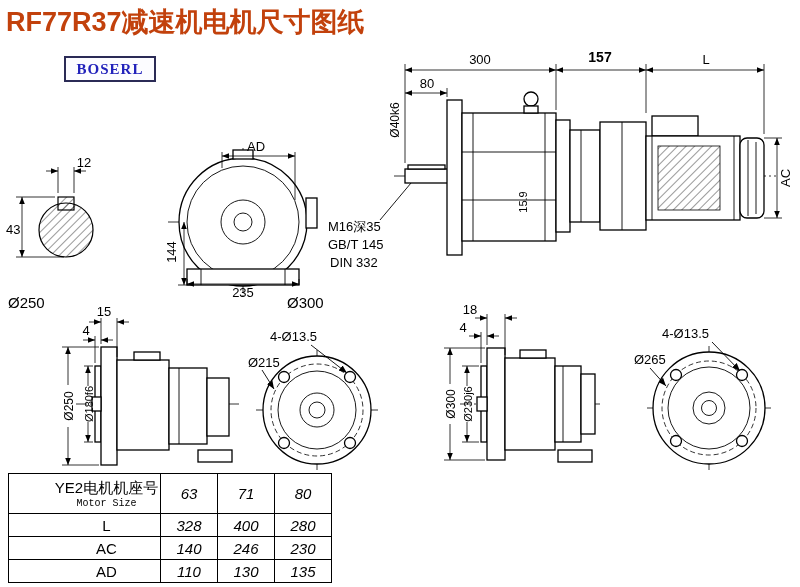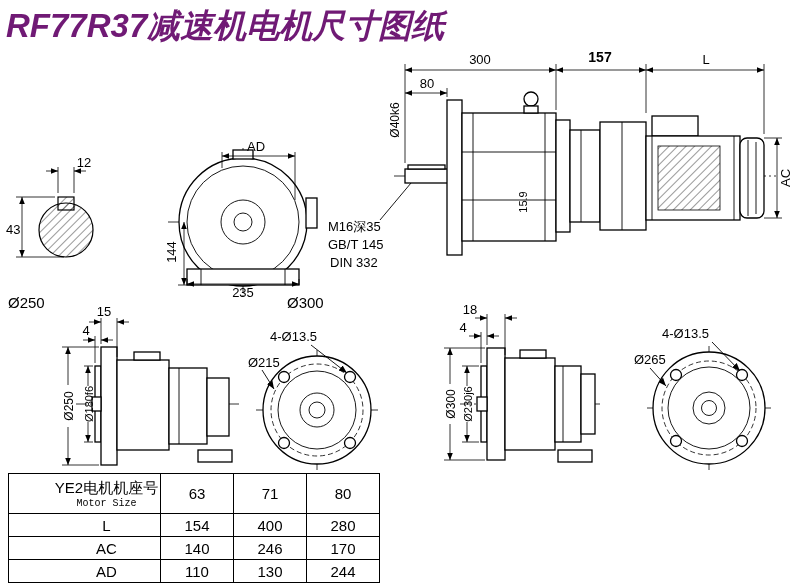--- a/index.html
+++ b/index.html
@@ -1,22 +1,22 @@
 <!DOCTYPE html>
 <html><head>
 <meta charset="utf-8">
 <style>
   * { margin:0; padding:0; box-sizing:border-box; }
   html,body { width:800px; height:587px; }
   body { background:#fff; position:relative; overflow:hidden;
          font-family:"Liberation Sans", sans-serif; }
   .page { position:absolute; inset:0; background:#fff; }
 
-  .title { position:absolute; left:6px; top:4px; font-size:33px; font-weight:bold;
-           color:#701a75; white-space:nowrap;font-style:italic; }
+  .title { position:absolute; left:6px; top:4px; font-size:27px; font-weight:bold;
+           color:#c2410c; white-space:nowrap; }
   .logo  { position:absolute; left:64px; top:56px; width:92px; height:26px;
            border:2px solid #2b2b56; color:#2222bb; font-weight:bold; font-size:15px;
            display:flex; align-items:center; justify-content:center; letter-spacing:1px;
            font-family:"Liberation Serif", serif; background:#fcfcff; }
 
   svg.drawing { position:absolute; left:0; top:0; }
   .ol     { fill:#fff; stroke:#000; stroke-width:1.3; }
   .thin   { fill:none; stroke:#000; stroke-width:0.9; }
   .hatchf { fill:url(#hatch); stroke:#000; stroke-width:1.2; }
   .hatchl { fill:url(#hatch); stroke:#000; stroke-width:0.8; }
@@ -25,21 +25,21 @@
   .dsh { fill:none; stroke:#000; stroke-width:0.8; stroke-dasharray:5 3; }
   text.d   { font-size:13px; fill:#000; }
   text.d12 { font-size:12px; fill:#000; }
   text.s   { font-size:11px; fill:#000; }
   text.dL  { font-size:15px; fill:#000; }
   text.b   { font-weight:bold; font-size:14px; }
 
   .size-table { position:absolute; left:8px; top:473px; border-collapse:collapse; background:#fff; }
   .size-table th, .size-table td { border:1px solid #000; text-align:center;
        font-weight:normal; font-size:15px; color:#000; padding:0; }
-  .size-table td, .size-table th.sz { width:73px; }
+  .size-table td, .size-table th.sz { width:57px;font-style:italic; }
   .size-table .c0 { width:152px;padding-left:44px; }
   .size-table tr { height:23px; }
   .size-table tr:first-child { height:40px; }
   .mono { font-family:"Liberation Mono", monospace; font-size:10px; }
 </style>
 </head>
 <body>
 
 <div class="page">
 
@@ -268,46 +268,47 @@
       <circle class="ol" cx="676" cy="441" r="5.5"></circle>
       <circle class="ol" cx="742" cy="441" r="5.5"></circle>
       <line class="thin" x1="712" y1="342" x2="740" y2="371" marker-end="url(#arr)"></line>
       <text class="d" x="662" y="338">4-Ø13.5</text>
       <line class="thin" x1="650" y1="368" x2="666" y2="386" marker-end="url(#arr)"></line>
       <text class="d" x="634" y="364">Ø265</text>
     </g>
   </svg>
 
   <h1 class="title">RF77R37减速机电机尺寸图纸</h1>
+  <div class="logo">BOSERL</div>
 
   <table class="size-table">
     <tbody>
       <tr>
         <th class="c0">
           <div>YE2电机机座号</div>
           <div class="mono">Motor Size</div>
         </th>
         <th class="sz">63</th>
         <th class="sz">71</th>
         <th class="sz">80</th>
       </tr>
       <tr>
         <th class="c0">L</th>
-        <td>154</td>
+        <td>328</td>
         <td>400</td>
         <td>280</td>
       </tr>
       <tr>
         <th class="c0">AC</th>
         <td>140</td>
         <td>246</td>
-        <td>170</td>
+        <td>230</td>
       </tr>
       <tr>
         <th class="c0">AD</th>
         <td>110</td>
         <td>130</td>
-        <td>244</td>
+        <td>135</td>
       </tr>
     </tbody>
   </table>
 
 </div>
 
 </body></html>

